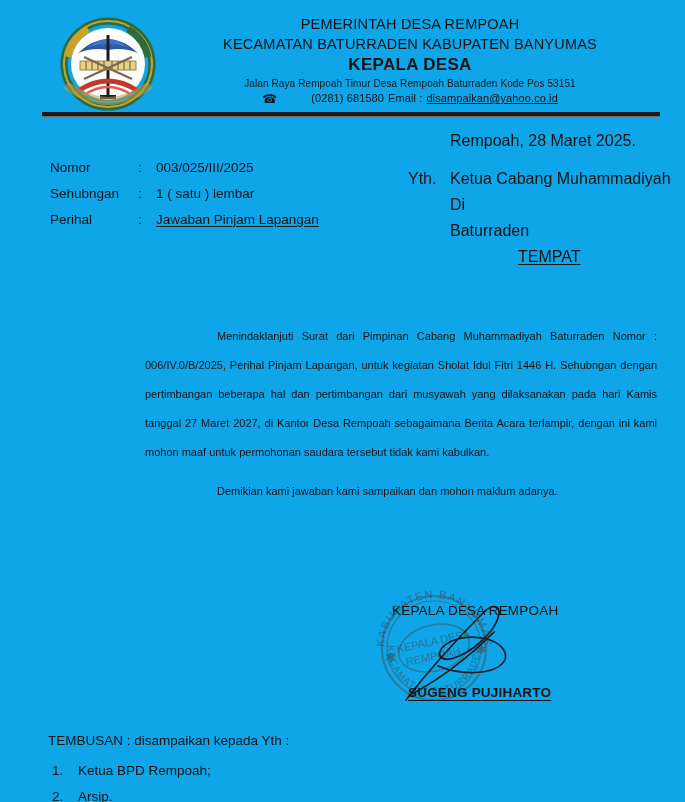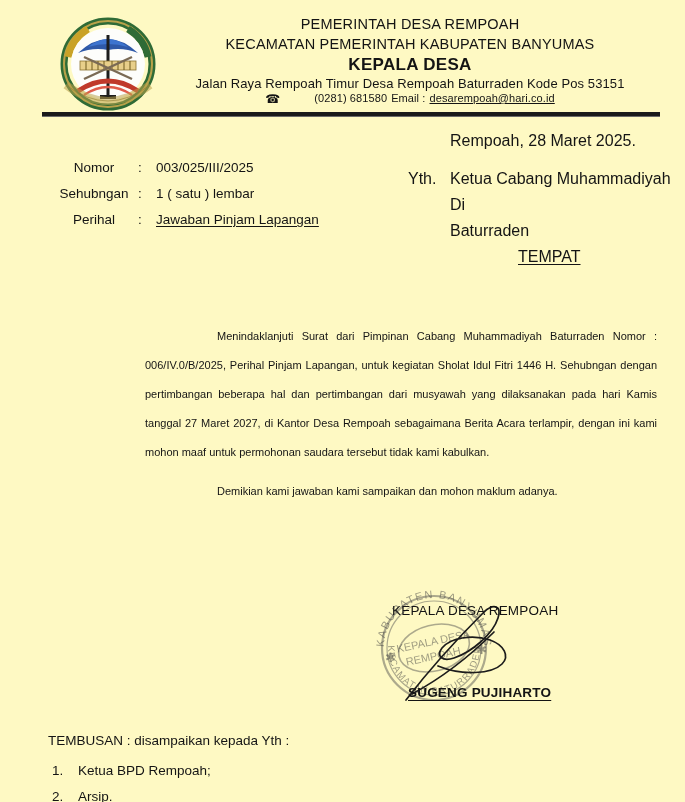--- a/index.html
+++ b/index.html
@@ -12,21 +12,21 @@
     height: 802px;
     position: relative;
     font-family: "Liberation Sans", sans-serif;
     color: #141414;
     overflow: hidden;
   }
 
   .page {
     position: absolute;
     inset: 0;
-    background: #fef9c3;
+    background: #0ea5e9;
   }
 
   
   .letterhead {
     position: absolute;
     left: 0;
     top: 14px;
     width: 685px;
   }
   .lh-emblem {
@@ -56,21 +56,21 @@
     white-space: nowrap;
   }
   .lh-l3 {
     font-size: 17px;
     font-weight: bold;
     letter-spacing: 0.3px;
     line-height: 22px;
     white-space: nowrap;
   }
   .lh-l4 {
-    font-size: 13px;
+    font-size: 10px;
     line-height: 15px;
     letter-spacing: 0.1px;
     white-space: nowrap;
   }
   .lh-l5 {
     font-size: 11px;
     line-height: 15px;
     letter-spacing: 0.1px;
     white-space: nowrap;
     display: flex;
@@ -103,21 +103,21 @@
     left: 50px;
     top: 155px;
     width: 330px;
     font-size: 13.5px;
     line-height: 26px;
   }
   .meta-row {
     display: flex;
     align-items: baseline;
   }
-  .meta-label { width: 88px; flex: none; text-align: center; }
+  .meta-label { width: 88px; flex: none; }
   .meta-colon { width: 18px; flex: none; }
   .meta-value { flex: 1; }
   .meta-value.underlined {
     text-decoration: underline;
     text-underline-offset: 2px;
   }
 
   
   .addr {
     position: absolute;
@@ -264,29 +264,29 @@
 
         <rect x="42" y="78" width="16" height="4" fill="#1d1d1d"></rect>
 
         <path d="M8 68 Q50 100 92 68" fill="none" stroke="#b9a24a" stroke-width="8" opacity="0.55"></path>
         <path d="M8 68 Q50 100 92 68" fill="none" stroke="#8d7b35" stroke-width="1" opacity="0.6"></path>
       </svg>
     </div>
 
     <div class="lh-lines">
       <div class="lh-l1">PEMERINTAH DESA REMPOAH</div>
-      <div class="lh-l2">KECAMATAN PEMERINTAH KABUPATEN BANYUMAS</div>
+      <div class="lh-l2">KECAMATAN BATURRADEN KABUPATEN BANYUMAS</div>
       <div class="lh-l3">KEPALA DESA</div>
       <div class="lh-l4">Jalan Raya Rempoah Timur Desa Rempoah Baturraden Kode Pos 53151</div>
       <div class="lh-l5">
         <span class="phone-glyph">☎</span>
         <span class="lh-gap"></span>
         <span>(0281) 681580</span>
         <span>Email :</span>
-        <span class="email-u">desarempoah@hari.co.id</span>
+        <span class="email-u">disampaikan@yahoo.co.id</span>
       </div>
     </div>
   </div>
 
   <div class="rule"></div>
 
   <div class="meta">
     <div class="meta-row">
       <span class="meta-label">Nomor</span>
       <span class="meta-colon">:</span>

